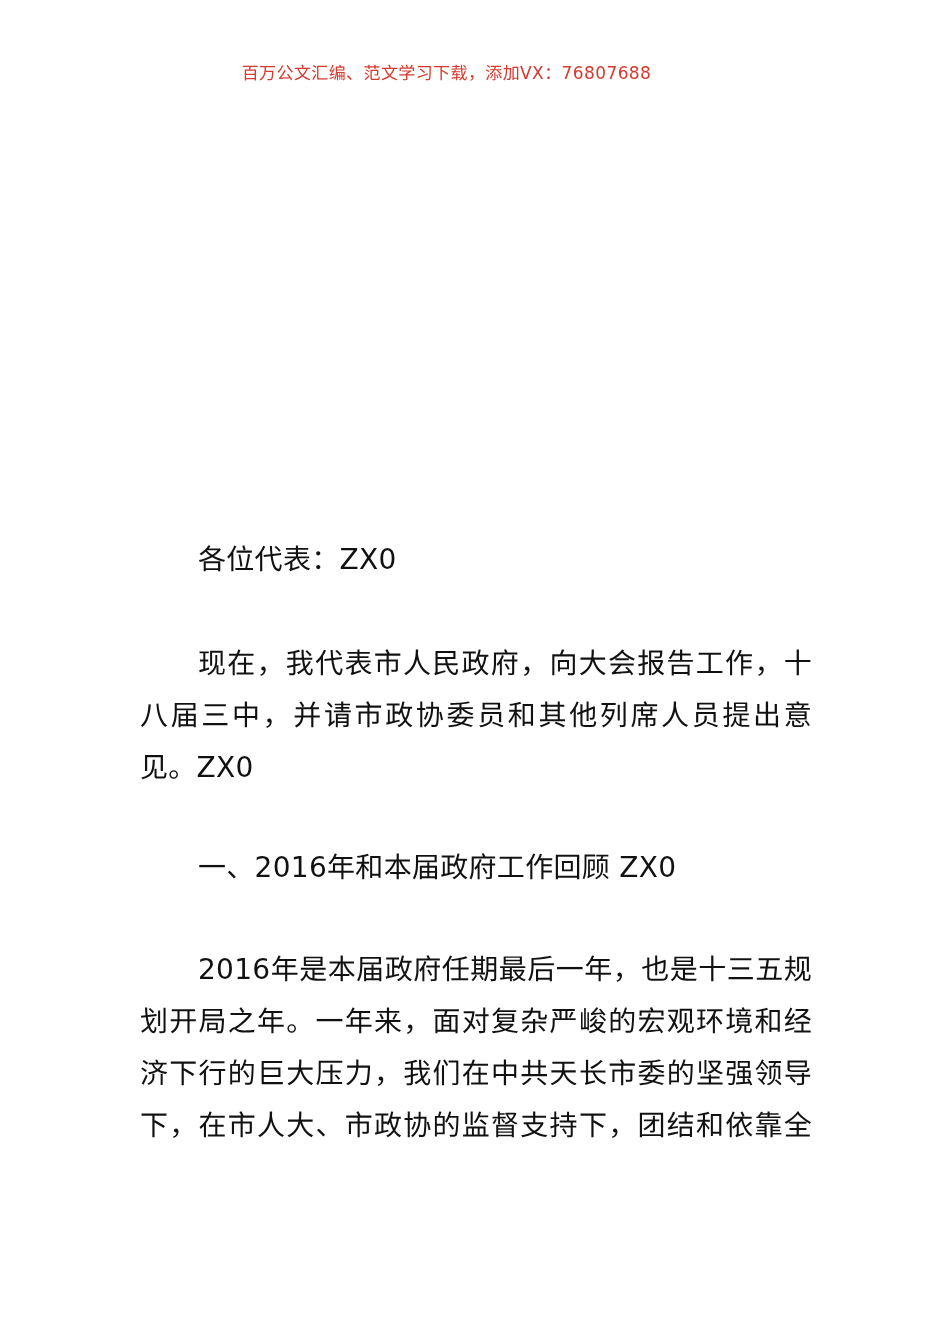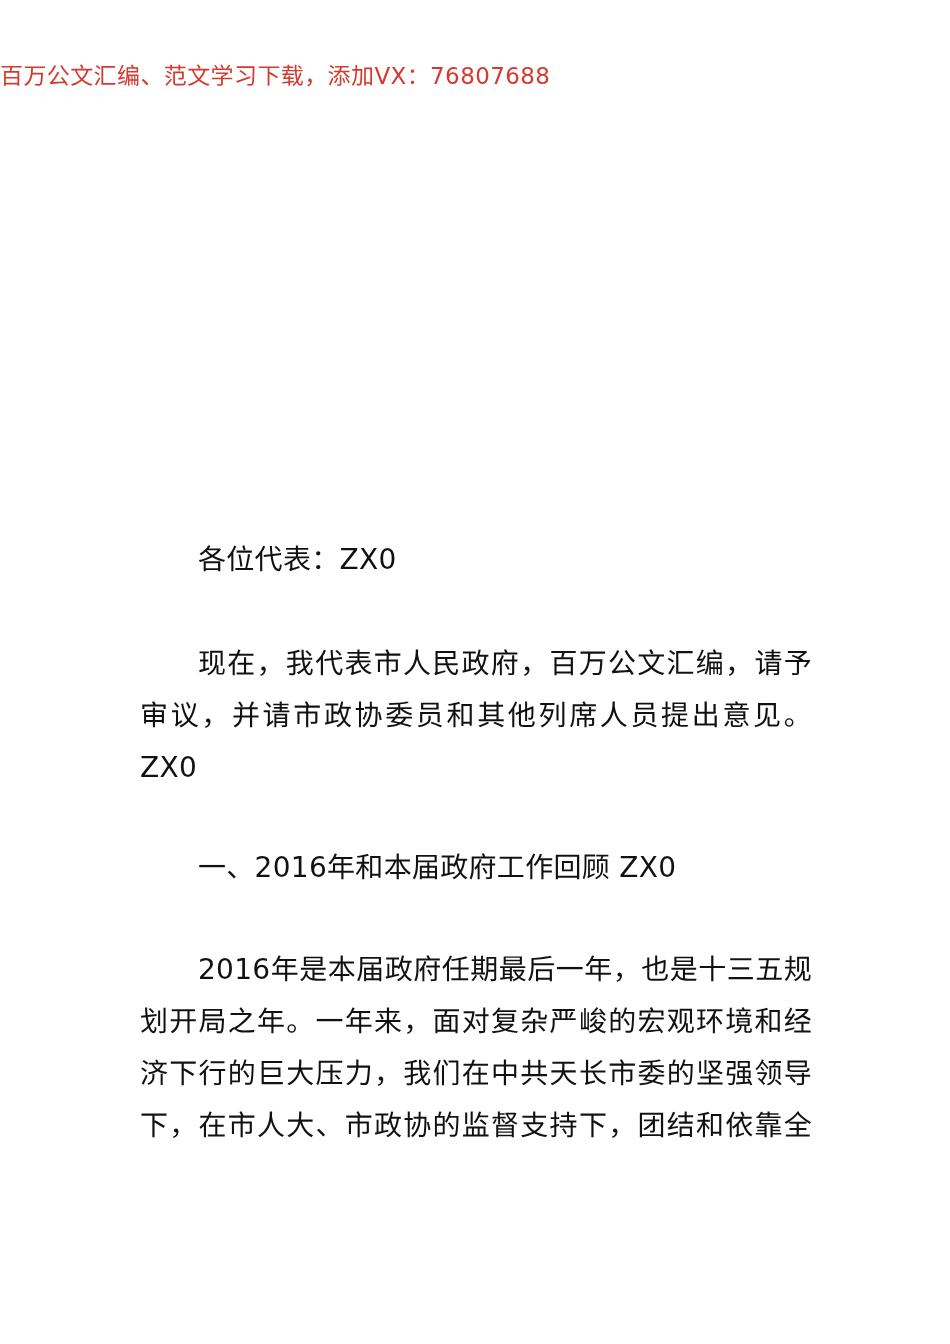--- a/index.html
+++ b/index.html
@@ -22,23 +22,23 @@
     margin: 0 auto;
     box-sizing: border-box;
   }
 
   
   .promo-header {
     position: absolute;
     top: 63px;
     left: 0;
     width: 893px;
-    text-align: left;
+    text-align: center;
     color: #d43a2e;
-    font-size: 23px;
+    font-size: 17px;
     font-weight: 400;
     letter-spacing: 0.4px;
     line-height: 1.2;
     white-space: nowrap;
     font-family: "DejaVu Sans", "Liberation Sans", sans-serif;
   }
 
   
   .doc-title {
     position: absolute;
@@ -98,21 +98,21 @@
 
   <div class="promo-header">百万公文汇编、范文学习下载，添加VX：76807688</div>
 
 
   <div class="body-block">
 
     <p class="para indent">各位代表：ZX0</p>
 
     <div class="gap-sm"></div>
 
-    <p class="para indent">现在，我代表市人民政府，百万公文汇编，请予审议，并请市政协委员和其他列席人员提出意见。ZX0</p>
+    <p class="para indent">现在，我代表市人民政府，向大会报告工作，十八届三中，并请市政协委员和其他列席人员提出意见。ZX0</p>
 
     <div class="gap-md"></div>
 
     <p class="para indent">一、2016年和本届政府工作回顾 ZX0</p>
 
     <div class="gap-lg"></div>
 
     <p class="para indent clipped">2016年是本届政府任期最后一年，也是十三五规划开局之年。一年来，面对复杂严峻的宏观环境和经济下行的巨大压力，我们在中共天长市委的坚强领导下，在市人大、市政协的监督支持下，团结和依靠全市人民，全面贯彻落实党的十八大、十八届三中、四中、五中、六中全会精神，以习近平总书记系列重要讲话特别是视察安徽重</p>
 
   </div>

